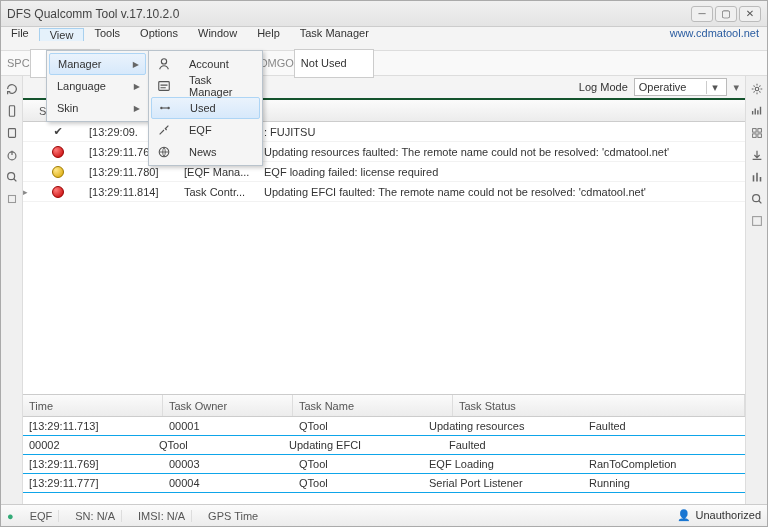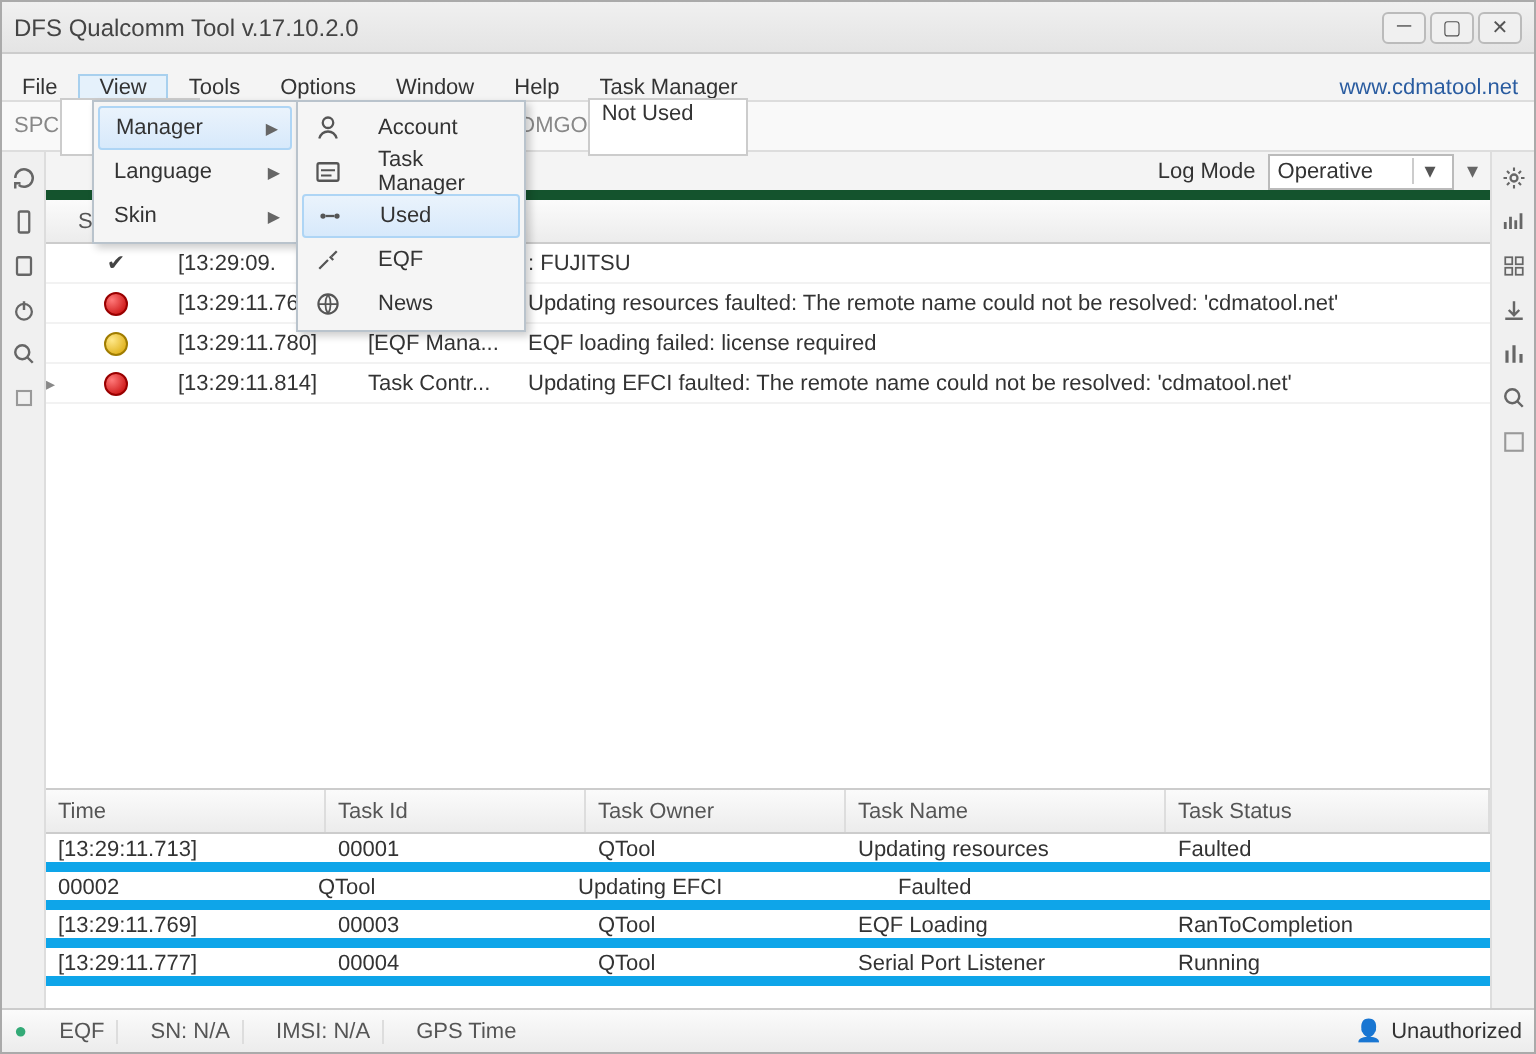--- a/index.html
+++ b/index.html
@@ -2,60 +2,60 @@
 <html><head>
 <meta charset="utf-8">
 <style>
 *{box-sizing:border-box;margin:0;padding:0;font-family:"Segoe UI",Tahoma,sans-serif;font-size:11px;color:#333}
 html,body{width:768px;height:527px;overflow:hidden;background:#e8e8e8}
 .window{width:768px;height:527px;background:#84cc16;display:flex;flex-direction:column;border:1px solid #aaa}
 .titlebar{height:26px;background:linear-gradient(#f0f0f0,#e4e4e4);display:flex;align-items:center;padding:0 6px;border-bottom:1px solid #ccc}
 .title{flex:1;font-size:12px;color:#444}
 .winbtns{display:flex;gap:2px}
 .winbtn{width:22px;height:16px;border:1px solid #bbb;border-radius:3px;background:#f0f0f0;display:flex;align-items:center;justify-content:center;font-size:10px;color:#555}
-.menubar{height:24px;background:#f4f4f4;display:flex;align-items:flex-end;border-bottom:1px solid #ddd;position:relative}
+.menubar{height:24px;background:#f4f4f4;display:flex;align-items:flex-start;border-bottom:1px solid #ddd;position:relative}
 .menuitem{padding:0 10px;display:flex;align-items:center;color:#333;cursor:default}
 .menuitem.open{background:#e5f1fb;border:1px solid #a8d0ee;border-bottom:none;margin-top:1px}
 .menuurl{margin-left:auto;padding-right:8px;color:#2a5ca0}
 .submenu{position:absolute;top:23px;left:45px;width:103px;background:#f5f5f5;border:1px solid #b9c3cc;box-shadow:2px 2px 4px rgba(0,0,0,.2);z-index:100;padding:2px}
 .subitem{height:22px;display:flex;align-items:center;padding:0 8px;position:relative}
 .subitem.hi{background:linear-gradient(#eaf3fc,#d7e9fb);border:1px solid #aed5f5;border-radius:2px}
 .subright{position:absolute;right:6px;font-size:8px;color:#666}
 .submenu2{position:absolute;top:23px;left:147px;width:115px;background:#f5f5f5;border:1px solid #b9c3cc;box-shadow:2px 2px 4px rgba(0,0,0,.2);z-index:101;padding:2px}
 .s2item{height:22px;display:flex;align-items:center;gap:18px;padding:0 6px}
 .s2item.hi{background:linear-gradient(#eaf3fc,#d7e9fb);border:1px solid #aed5f5;border-radius:2px}
 .s2icon{width:14px;height:14px;display:flex;align-items:center;justify-content:center;color:#555}
 .toolbar1{height:25px;display:flex;align-items:center;gap:0;padding:0 6px;border-bottom:1px solid #ddd;background:#f9f9f9;position:relative;z-index:1}
 .spclbl{color:#888}
-.graybox{border:1px solid #ccc;background:#fff;color:#aaa;padding:1px 6px;height:29px;display:flex;align-items:flex-start}
+.graybox{border:1px solid #ccc;background:#fff;color:#aaa;padding:1px 6px;height:29px;display:flex;align-items:center}
 .leftrail{width:22px;background:#f0f0f0;border-right:1px solid #ddd;display:flex;flex-direction:column;align-items:center;gap:8px;padding-top:6px}
 .rightrail{width:22px;background:#f0f0f0;border-left:1px solid #ddd;display:flex;flex-direction:column;align-items:center;gap:8px;padding-top:6px}
 .railicon{width:14px;height:14px;color:#6a6a6a}
 .middle{flex:1;display:flex;min-height:0}
 .mainarea{flex:1;display:flex;flex-direction:column;background:#fff;min-width:0}
-.logbar{height:24px;display:flex;align-items:center;justify-content:flex-end;gap:6px;padding:0 6px;border-bottom:5px solid #14532d;background:#f4f4f4}
+.logbar{height:24px;display:flex;align-items:center;justify-content:flex-end;gap:6px;padding:0 6px;border-bottom:2px solid #14532d;background:#f4f4f4}
 .combo{border:1px solid #bbb;background:#fff;height:18px;padding:0 4px;display:flex;align-items:center;gap:20px}
 .combobtn{width:16px;text-align:center;color:#555;border-left:1px solid #ccc}
 .logtable{flex:1;overflow:hidden}
 .loghead{display:flex;background:linear-gradient(#fbfbfb,#ececec);border-bottom:1px solid #ccc;height:22px}
 .th{padding:3px 6px;border-right:1px solid #ddd;display:flex;align-items:center;color:#555}
 .th.st{width:50px}.th.tm{width:95px}.th.tk{width:80px}.th.ms{flex:1}
 .logrow{display:flex;height:20px;align-items:center;border-bottom:1px solid #f2f2f2}
 .td{padding:0 6px;display:flex;align-items:center;overflow:hidden;white-space:nowrap}
 .td.st{width:50px;justify-content:center}.td.tm{width:95px}.td.tk{width:80px}.td.ms{flex:1}
 .rowptr{width:10px;color:#888;font-size:9px}
 .dot{width:12px;height:12px;border-radius:50%}
 .dot.red{background:radial-gradient(circle at 30% 30%,#ff7a7a,#c20000);border:1px solid #900}
 .dot.yellow{background:radial-gradient(circle at 30% 30%,#ffe88a,#d8a400);border:1px solid #a07c00}
 .check{color:#444}
 .tasktable{height:110px;border-top:1px solid #ccc;display:flex;flex-direction:column}
 .thead2{display:flex;background:linear-gradient(#fbfbfb,#ececec);height:22px;border-bottom:1px solid #ccc}
 .th2{padding:3px 6px;border-right:1px solid #ddd;display:flex;align-items:center;color:#555}
 .c1{width:140px}.c2{width:130px}.c3{width:130px}.c4{width:160px}.c5{flex:1}
-.trow{display:flex;height:19px;align-items:flex-end;border-bottom:5px solid #0ea5e9}
+.trow{display:flex;height:19px;align-items:center;border-bottom:1px solid #0ea5e9}
 .td2{padding:0 6px;white-space:nowrap;overflow:hidden}
 .statusbar{height:22px;border-top:1px solid #ccc;background:linear-gradient(#fbfbfb,#ececec);display:flex;align-items:center;padding:0 6px;gap:10px}
 .stseg{color:#555;padding:0 6px;border-right:1px solid #ddd}
 .unauth{margin-left:auto;color:#c03030;font-weight:normal}
 .usericon{color:#c03030;margin-right:4px}
 svg{width:14px;height:14px}
 </style>
 </head>
 <body>
 
@@ -231,21 +231,20 @@
               <div class="td tm">[13:29:11.814]</div>
               <div class="td tk">Task Contr...</div>
               <div class="td ms">Updating EFCI faulted: The remote name could not be resolved: 'cdmatool.net'</div>
             </div>
           </div>
       </div>
 
       <div class="tasktable">
         <div class="thead2">
           <div class="th2 c1">Time</div>
-          <div class="th2 c2">Task Id</div>
           <div class="th2 c3">Task Owner</div>
           <div class="th2 c4">Task Name</div>
           <div class="th2 c5">Task Status</div>
         </div>
         <div id="taskrows">
             <div class="trow">
               <div class="td2 c1">[13:29:11.713]</div>
               <div class="td2 c2">00001</div>
               <div class="td2 c3">QTool</div>
               <div class="td2 c4">Updating resources</div>

